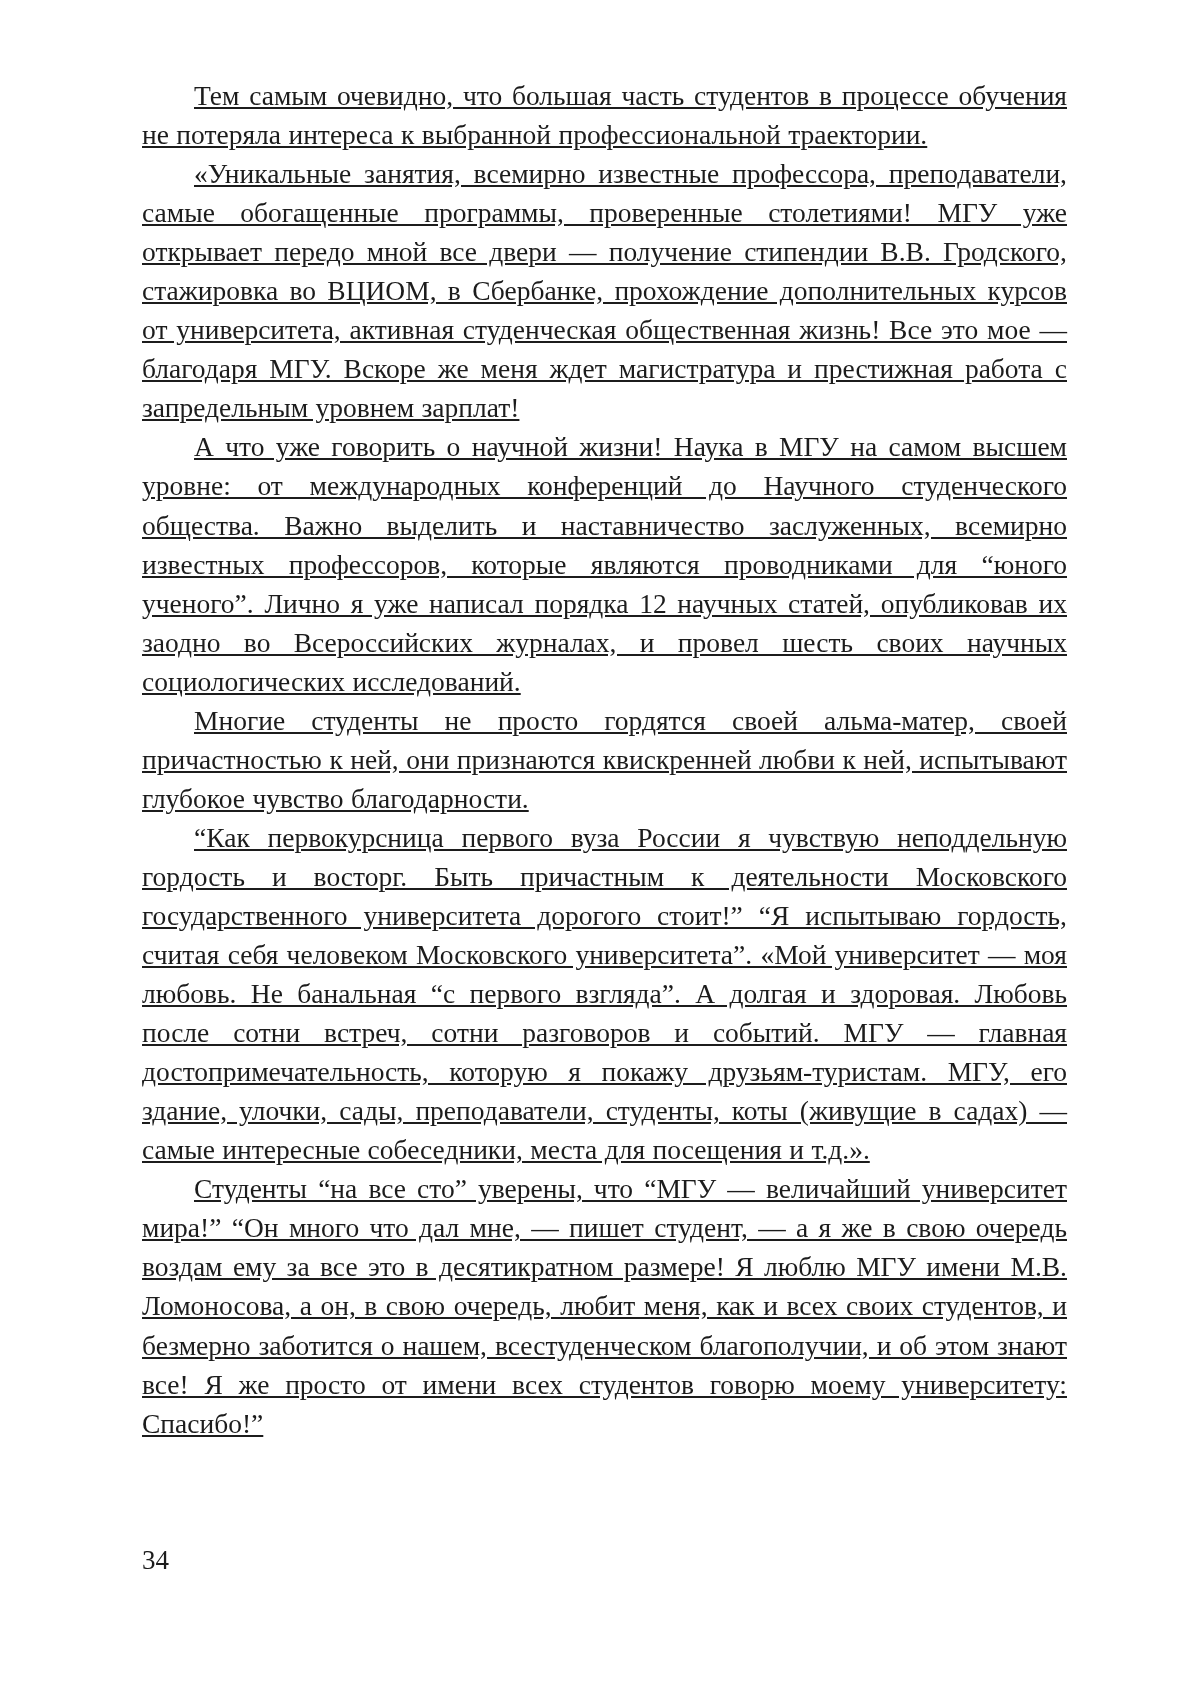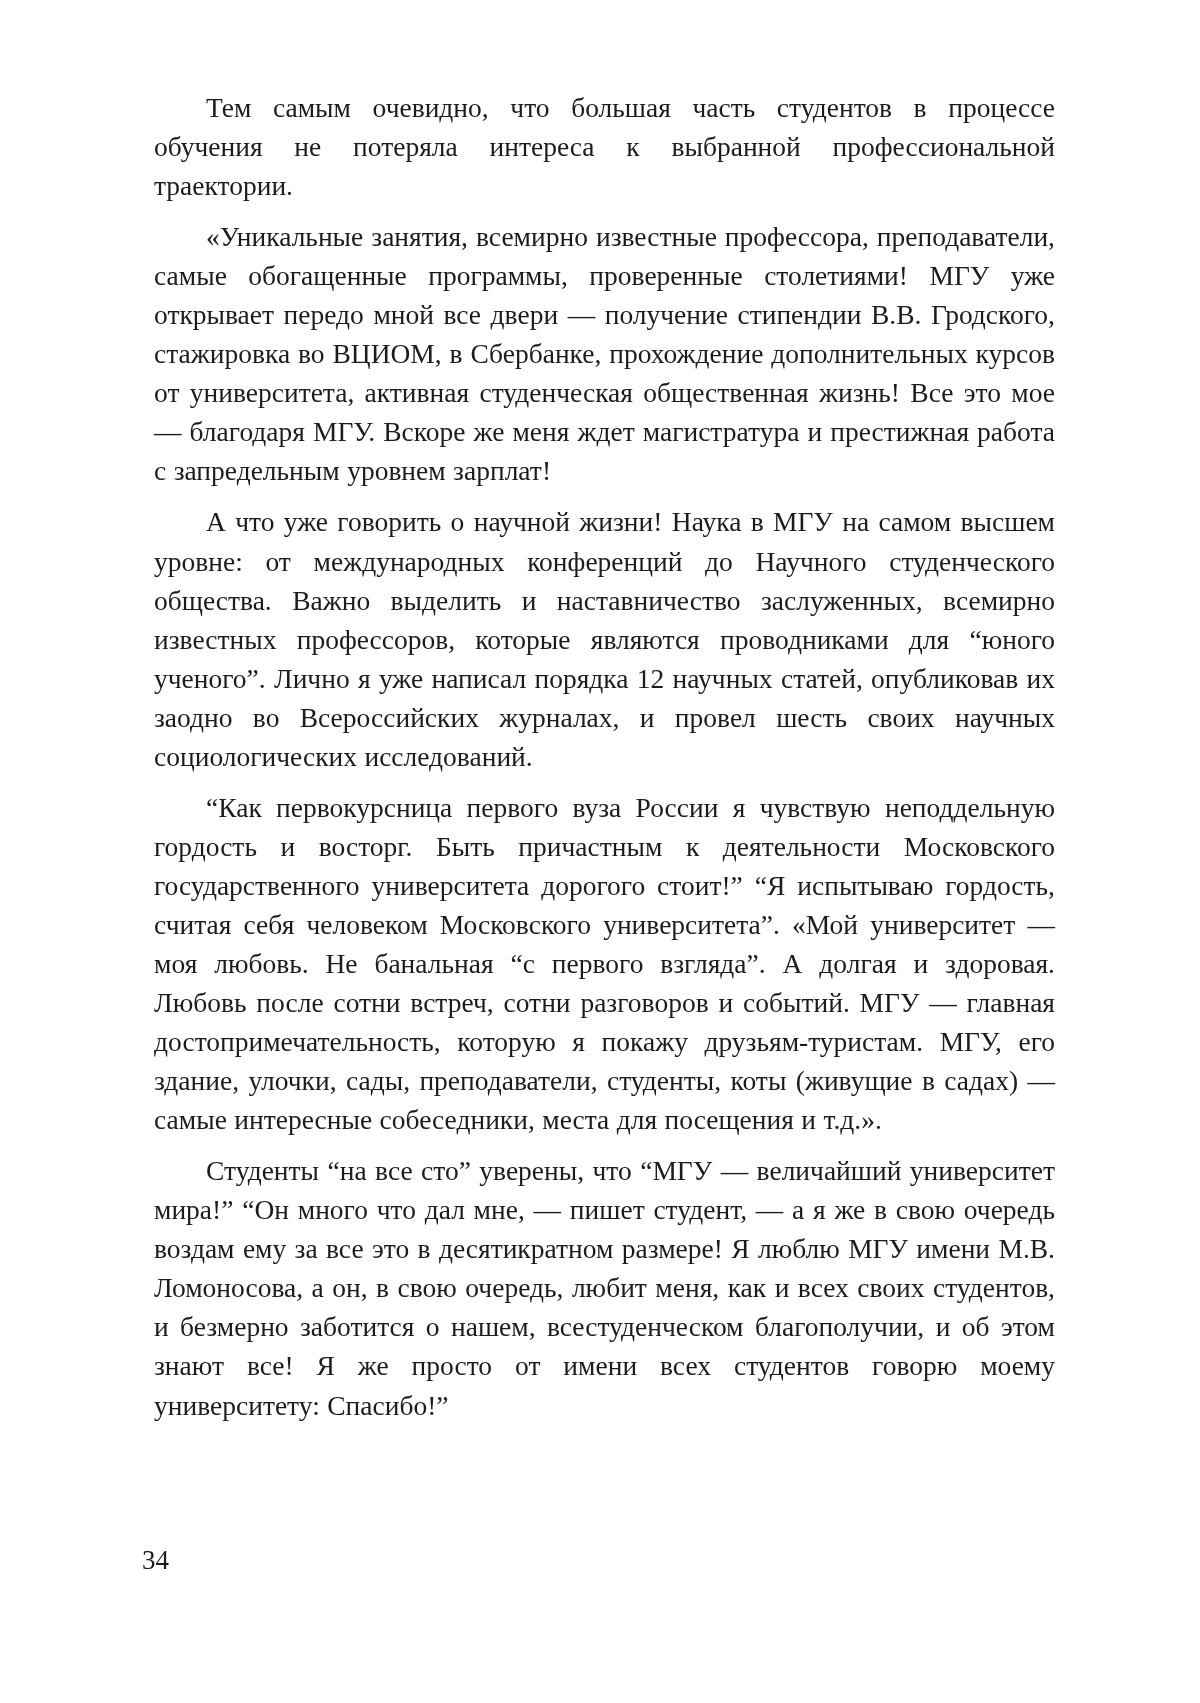--- a/index.html
+++ b/index.html
@@ -16,43 +16,45 @@
       font-family: "Liberation Serif", "DejaVu Serif", serif;
       overflow: hidden;
     }
     .text-block {
       position: absolute;
       left: 142px;
       top: 76px;
       width: 925px;
     }
     .para {
-      margin: 12px;
+      margin: 0;
       padding: 0;
       font-size: 27.5px;
       line-height: 1.42;
       text-align: justify;
       text-indent: 52px;
       hyphens: auto;
       -webkit-hyphens: auto;
       word-spacing: 0.02em;
+      text-decoration: underline;
     }
     .page-number {
       position: absolute;
       left: 142px;
       top: 1545px;
       font-size: 27px;
       color: #1c1c1c;
     }
   </style>
 </head>
 <body>
 
 <div class="book-page">
   <div class="text-block">
     <p class="para">Тем самым очевидно, что большая часть студентов в процессе обучения не потеряла интереса к выбранной профессиональной траектории.</p>
     <p class="para">«Уникальные занятия, всемирно известные профессора, преподаватели, самые обогащенные программы, проверенные столетиями! МГУ уже открывает передо мной все двери — получение стипендии В.В. Гродского, стажировка во ВЦИОМ, в Сбербанке, прохождение дополнительных курсов от университета, активная студенческая общественная жизнь! Все это мое — благодаря МГУ. Вскоре же меня ждет магистратура и престижная работа с запредельным уровнем зарплат!</p>
     <p class="para">А что уже говорить о научной жизни! Наука в МГУ на самом высшем уровне: от международных конференций до Научного студенческого общества. Важно выделить и наставничество заслуженных, всемирно известных профессоров, которые являются проводниками для “юного ученого”. Лично я уже написал порядка 12 научных статей, опубликовав их заодно во Всероссийских журналах, и провел шесть своих научных социологических исследований.</p>
+    <p class="para">Многие студенты не просто гордятся своей альма-матер, своей причастностью к ней, они признаются квискренней любви к ней, испытывают глубокое чувство благодарности.</p>
     <p class="para">“Как первокурсница первого вуза России я чувствую неподдельную гордость и восторг. Быть причастным к деятельности Московского государственного университета дорогого стоит!” “Я испытываю гордость, считая себя человеком Московского университета”. «Мой университет — моя любовь. Не банальная “с первого взгляда”. А долгая и здоровая. Любовь после сотни встреч, сотни разговоров и событий. МГУ — главная достопримечательность, которую я покажу друзьям-туристам. МГУ, его здание, улочки, сады, преподаватели, студенты, коты (живущие в садах) — самые интересные собеседники, места для посещения и т.д.».</p>
     <p class="para">Студенты “на все сто” уверены, что “МГУ — величайший университет мира!” “Он много что дал мне, — пишет студент, — а я же в свою очередь воздам ему за все это в десятикратном размере! Я люблю МГУ имени М.В. Ломоносова, а он, в свою очередь, любит меня, как и всех своих студентов, и безмерно заботится о нашем, всестуденческом благополучии, и об этом знают все! Я же просто от имени всех студентов говорю моему университету: Спасибо!”</p>
   </div>
   <div class="page-number">34</div>
 </div>
 
 </body></html>

